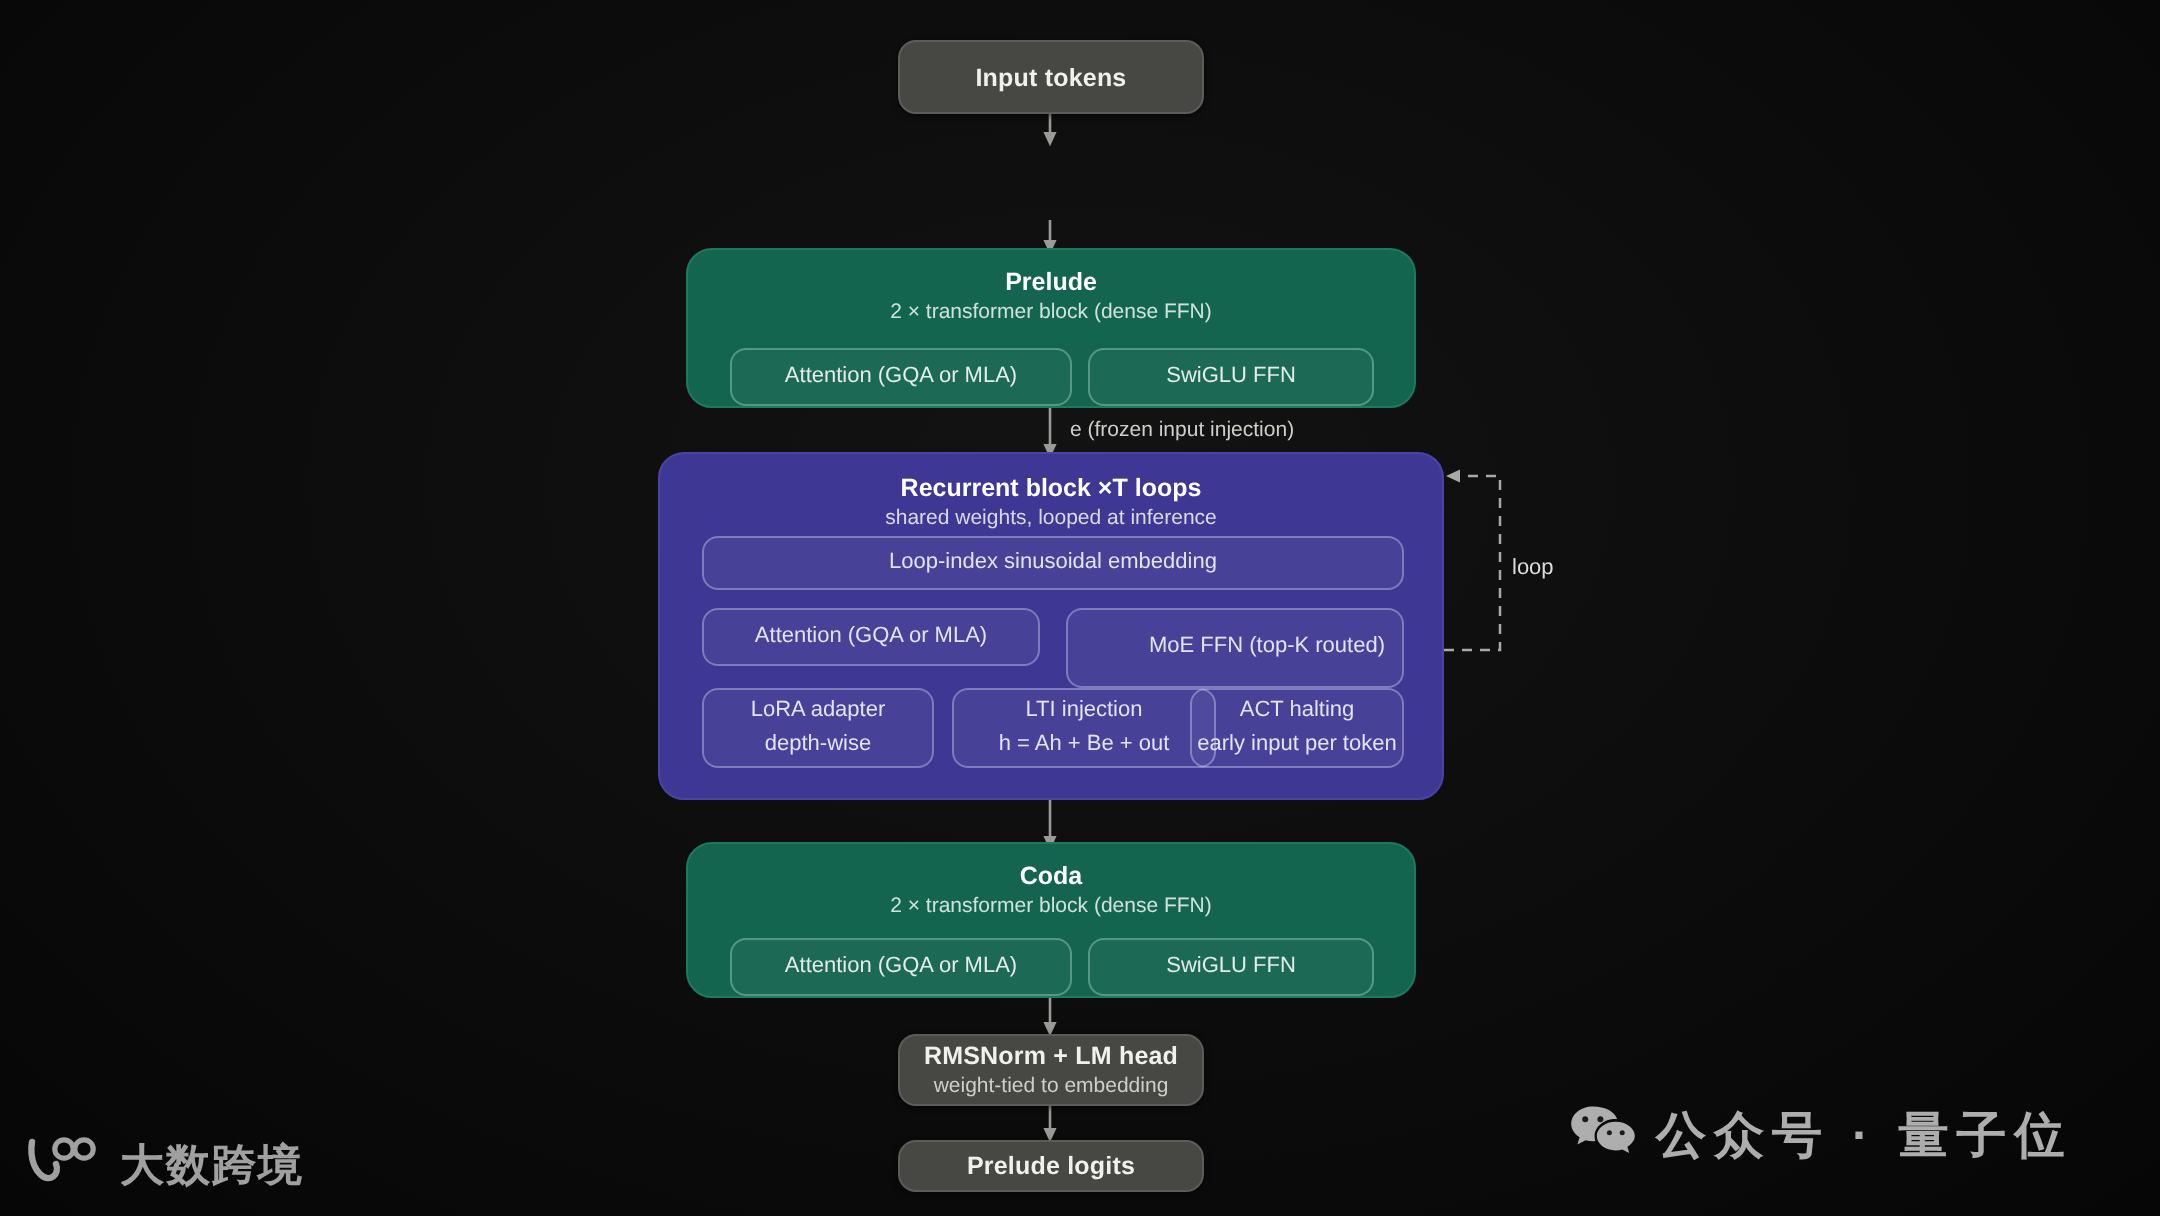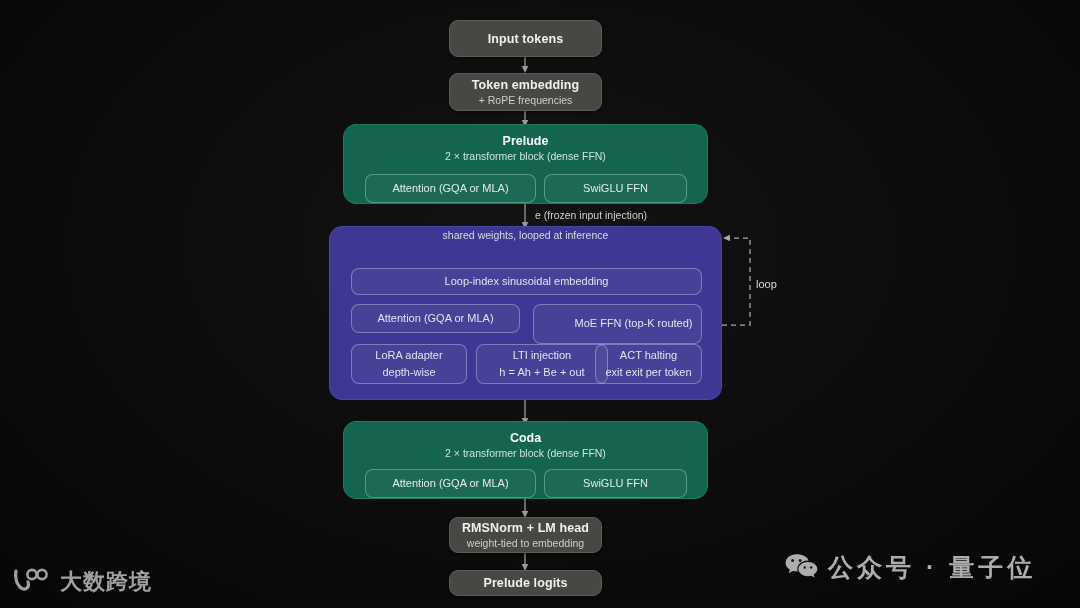--- a/index.html
+++ b/index.html
@@ -189,40 +189,37 @@
 
     <line x1="525" y1="552" x2="525" y2="568" stroke="#9a9a96" stroke-width="1.3" marker-end="url(#arrow)"></line>
 
     <path d="M 722,325 L 750,325 L 750,238 L 726,238" fill="none" stroke="#a9a9a5" stroke-width="1.25" stroke-dasharray="5,4" marker-end="url(#arrowdash)"></path>
   </svg>
 
   <div class="node grey-node" style="left:449px; top:20px; width:153px; height:37px;">
     <div class="title">Input tokens</div>
   </div>
 
-  <div class="node grey-node" style="left:449px; top:73px; width:153px; height:38px;">
-    <div class="title">Token embedding</div>
-    <div class="sub">+ RoPE frequencies</div>
-  </div>
 
   <div class="group green" style="left:343px; top:124px; width:365px; height:80px;">
     <div class="g-title" style="margin-top:9px;">Prelude</div>
     <div class="g-sub">2 × transformer block (dense FFN)</div>
 
     <div class="inner green-in" style="left:21px; top:49px; width:171px; height:29px;">
       <div class="l1">Attention (GQA or MLA)</div>
     </div>
     <div class="inner green-in" style="left:200px; top:49px; width:143px; height:29px;">
       <div class="l1">SwiGLU FFN</div>
     </div>
   </div>
 
   <div class="edge-label" style="left:535px; top:209px;">e (frozen input injection)</div>
 
   <div class="group purple" style="left:329px; top:226px; width:393px; height:174px;">
+    <div class="g-title" style="margin-top:10px;">Recurrent block ×T loops</div>
     <div class="g-sub">shared weights, looped at inference</div>
 
     <div class="inner purple-in" style="left:21px; top:41px; width:351px; height:27px;">
       <div class="l1">Loop-index sinusoidal embedding</div>
     </div>
 
     <div class="inner purple-in" style="left:21px; top:77px; width:169px; height:29px;">
       <div class="l1">Attention (GQA or MLA)</div>
     </div>
     <div class="inner purple-in" style="left:203px; top:77px; width:169px; height:40px;padding-left:32px;">
@@ -232,21 +229,21 @@
     <div class="inner purple-in" style="left:21px; top:117px; width:116px; height:40px;">
       <div class="l1">LoRA adapter</div>
       <div class="l2">depth-wise</div>
     </div>
     <div class="inner purple-in" style="left:146px; top:117px; width:132px; height:40px;">
       <div class="l1">LTI injection</div>
       <div class="l2">h = Ah + Be + out</div>
     </div>
     <div class="inner purple-in" style="left:265px; top:117px; width:107px; height:40px;">
       <div class="l1">ACT halting</div>
-      <div class="l2">exit exit per token</div>
+      <div class="l2">early input per token</div>
     </div>
   </div>
 
   <div class="loop-label" style="left:756px; top:278px;">loop</div>
 
   <div class="group green" style="left:343px; top:421px; width:365px; height:78px;">
     <div class="g-title" style="margin-top:9px;">Coda</div>
     <div class="g-sub">2 × transformer block (dense FFN)</div>
 
     <div class="inner green-in" style="left:21px; top:47px; width:171px; height:29px;">

